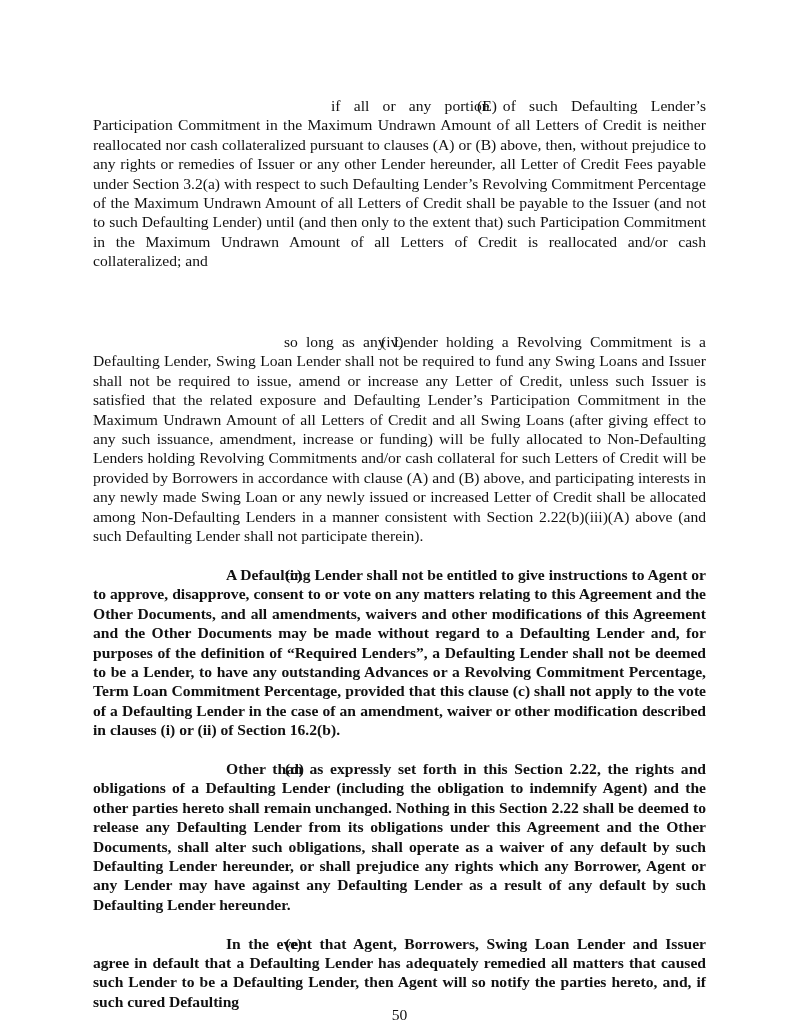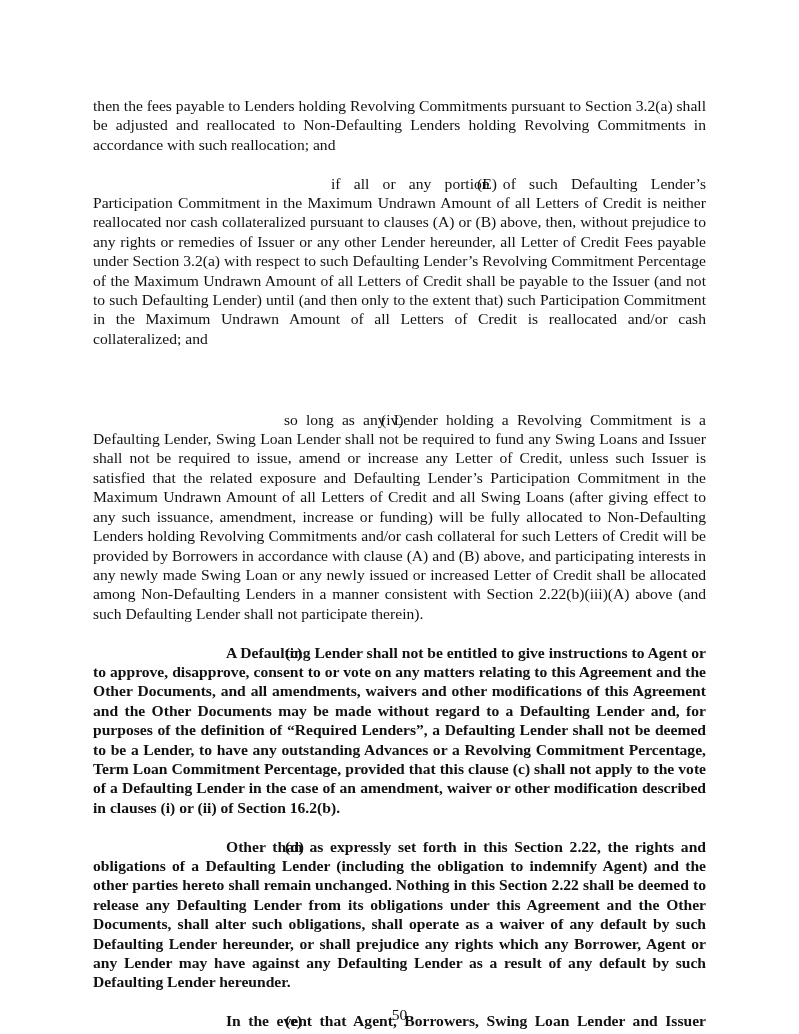--- a/index.html
+++ b/index.html
@@ -22,23 +22,20 @@
   .label-e { width: 37px; }
   .page-number {
     position: absolute; top: 1006px; left: 0; width: 799px; text-align: center;
     font-family: "Liberation Serif", "DejaVu Serif", serif; font-size: 15.6px; color: #111111;
   }
 </style>
 </head>
 <body>
 
 <div class="page">
-  <p class="para">
-    <span>then the fees payable to Lenders holding Revolving Commitments pursuant to Section 3.2(a) shall be adjusted and reallocated to Non-Defaulting Lenders holding Revolving Commitments in accordance with such reallocation; and</span>
-  </p>
 
   <p class="para indent-deep">
     <span class="label label-E">(E)</span><span>if all or any portion of such Defaulting Lender’s Participation Commitment in the Maximum Undrawn Amount of all Letters of Credit is neither reallocated nor cash collateralized pursuant to clauses (A) or (B) above, then, without prejudice to any rights or remedies of Issuer or any other Lender hereunder, all Letter of Credit Fees payable under Section 3.2(a) with respect to such Defaulting Lender’s Revolving Commitment Percentage of the Maximum Undrawn Amount of all Letters of Credit shall be payable to the Issuer (and not to such Defaulting Lender) until (and then only to the extent that) such Participation Commitment in the Maximum Undrawn Amount of all Letters of Credit is reallocated and/or cash collateralized; and</span>
   </p>
 
   <p class="para indent-mid">
     <span class="label label-iv">(iv)</span><span>so long as any Lender holding a Revolving Commitment is a Defaulting Lender, Swing Loan Lender shall not be required to fund any Swing Loans and Issuer shall not be required to issue, amend or increase any Letter of Credit, unless such Issuer is satisfied that the related exposure and Defaulting Lender’s Participation Commitment in the Maximum Undrawn Amount of all Letters of Credit and all Swing Loans (after giving effect to any such issuance, amendment, increase or funding) will be fully allocated to Non-Defaulting Lenders holding Revolving Commitments and/or cash collateral for such Letters of Credit will be provided by Borrowers in accordance with clause (A) and (B) above, and participating interests in any newly made Swing Loan or any newly issued or increased Letter of Credit shall be allocated among Non-Defaulting Lenders in a manner consistent with Section 2.22(b)(iii)(A) above (and such Defaulting Lender shall not participate therein).</span>
   </p>
 
   <p class="para indent-sub">

